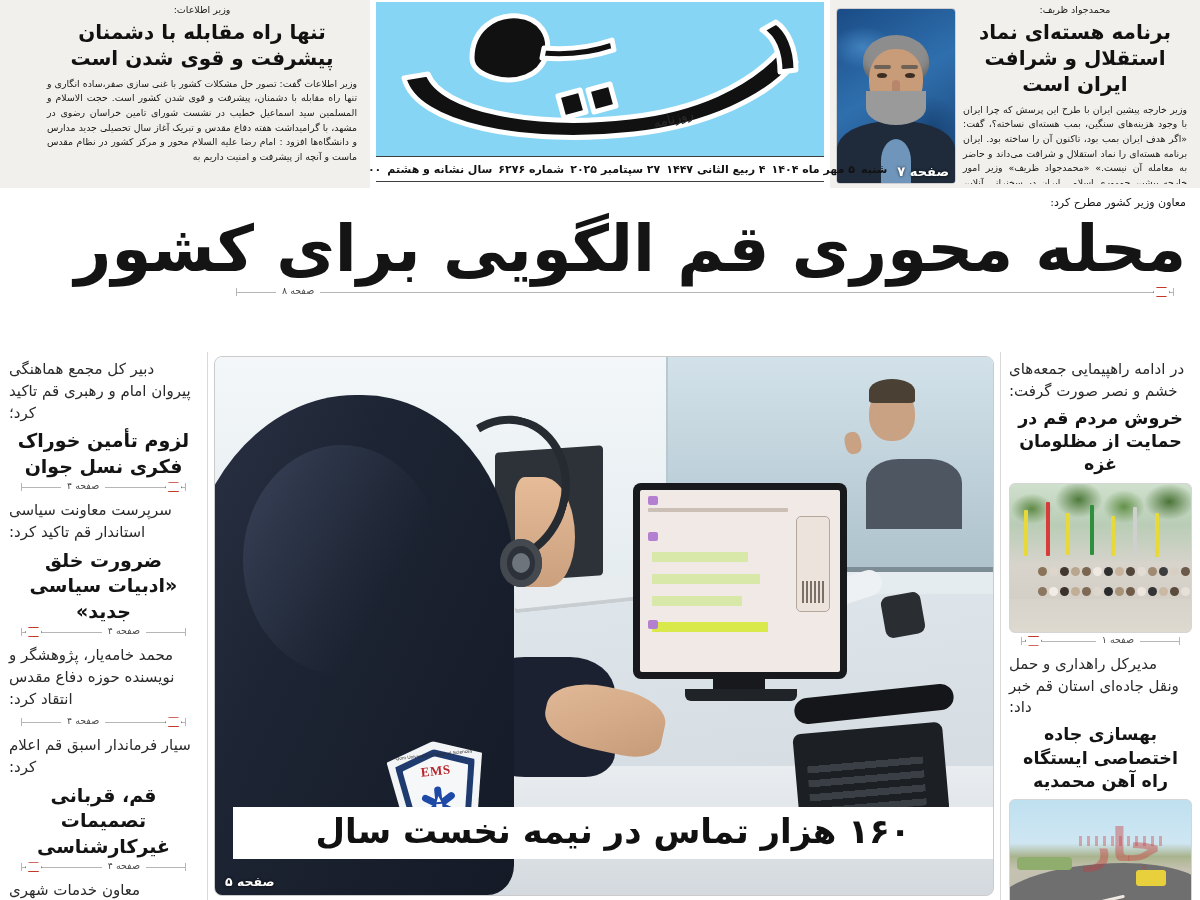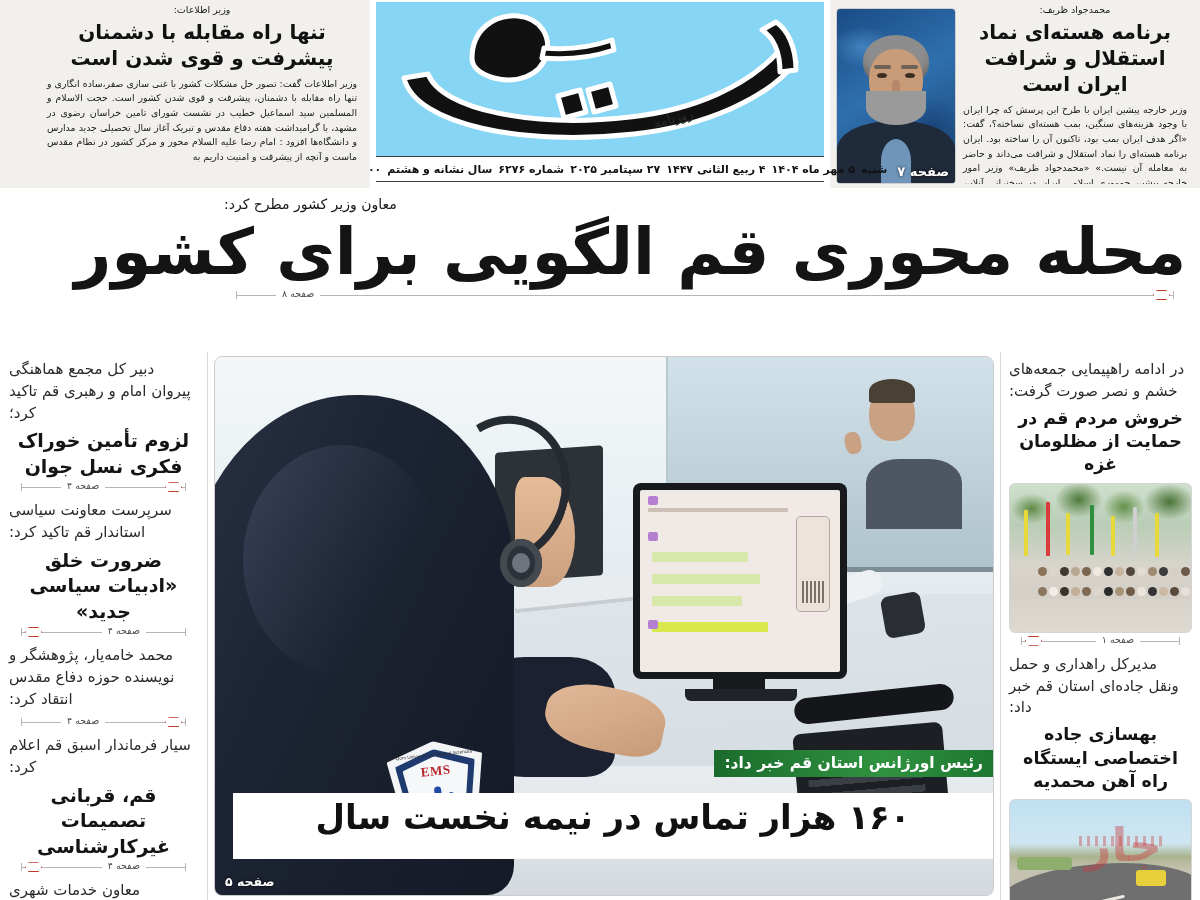--- a/index.html
+++ b/index.html
@@ -159,21 +159,21 @@
     letter-spacing:-.3px;
   }
   .mast-sub .sep{ display:inline-block; width:5px;height:5px;background:#c0392b; margin:0 3px; vertical-align:middle;}
 
   
   .mainhead{
     position:absolute; right:0; top:190px; width:990px; height:160px;
     background:#fff; padding:0 14px;
   }
   .mh-kicker{
-    font-size:14px; text-align:left; color:#151515; margin-top:6px; font-weight:500;
+    font-size:11px; text-align:right; color:#151515; margin-top:6px; font-weight:500;
     letter-spacing:-.3px;
   }
   .mh-title{
     font-size:64px; font-weight:bold; color:#141414; text-align:center;
     line-height:1.08; margin-top:6px; letter-spacing:-2px;
     white-space:nowrap;
   }
 
   
   .sep-rule{
@@ -445,21 +445,21 @@
     position:absolute; right:0; bottom:118px;
     background:linear-gradient(90deg,#1b6b2c,#2f9240 60%, #1e7730);
     color:#fff; font-size:15.5px; font-weight:bold;
     padding:4px 10px 5px; letter-spacing:-.4px; z-index:6;
     white-space:nowrap;
   }
   .ph-headline{
     position:absolute; left:18px; right:0; bottom:36px;
     background:#ffffff; color:#111;
     font-size:34px; font-weight:bold; text-align:center;
-    padding:5px 12px 22px; letter-spacing:-1.2px; z-index:6;
+    padding:5px 12px 8px; letter-spacing:-1.2px; z-index:6;
     white-space:nowrap; line-height:1.15;margin-top:48px;
   }
   .mp-pagetag{
     position:absolute; left:10px; bottom:6px; z-index:7;
     color:#fff; font-size:12.5px; font-weight:bold;
     text-shadow:0 0 3px rgba(0,0,0,.9);
   }
 
   
   .watermark{
@@ -690,21 +690,20 @@
                 <line x1="7" y1="12" x2="33" y2="28"></line>
                 <line x1="7" y1="28" x2="33" y2="12"></line>
               </g>
               <path d="M20 11 l2.4 6 h-4.8 Z M17 19 h6 v6 h-6 Z" fill="#fff"></path>
             </svg>
           </div>
           <div class="badge-bot-txt">Disaster and Emergency</div>
           <div style="position:absolute;right:12px;bottom:18px;font-size:6px;color:#b7252b;font-weight:bold;direction:ltr;">115</div>
         </div>
 
-        <div class="ph-kickbar">رئیس اورژانس استان قم خبر داد:</div>
         <div class="ph-headline">۱۶۰ هزار تماس در نیمه نخست سال</div>
         <span class="mp-pagetag">صفحه ۵</span>
       </div>
     </div>
 
     <div class="rail-right">
 
       <div>
         <div class="rail-kicker">دبیر کل مجمع هماهنگی پیروان امام و رهبری قم تاکید کرد؛</div>
         <div class="rail-head">لزوم تأمین خوراک فکری نسل جوان</div>

